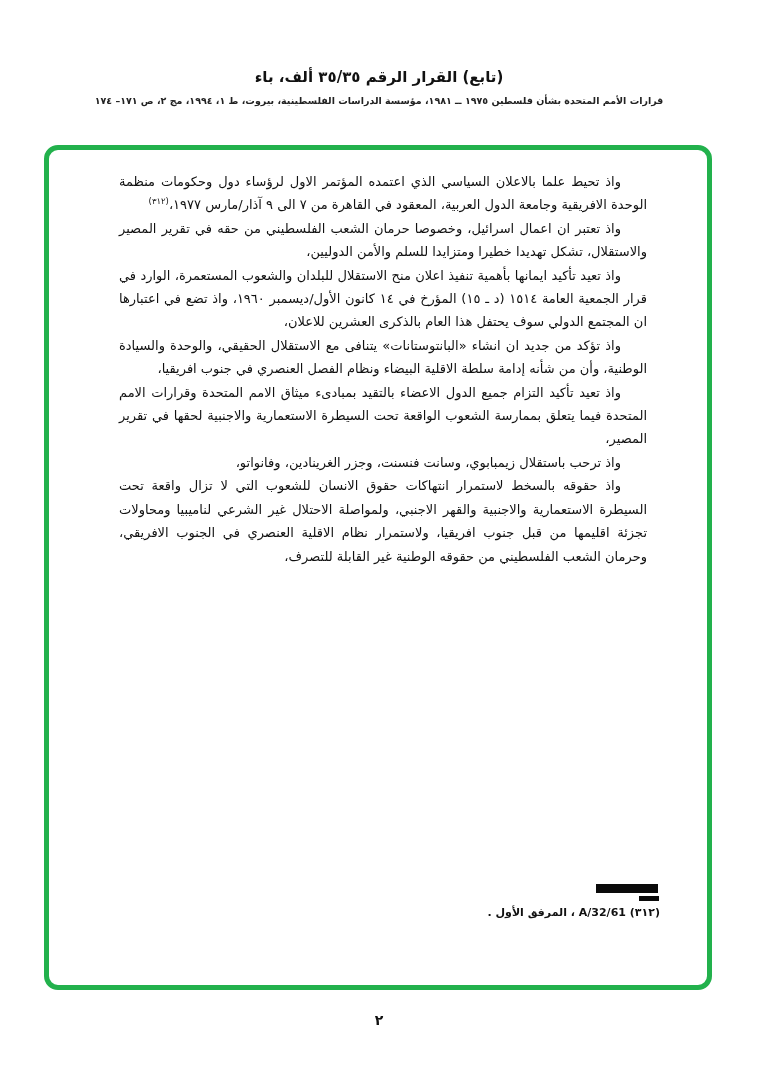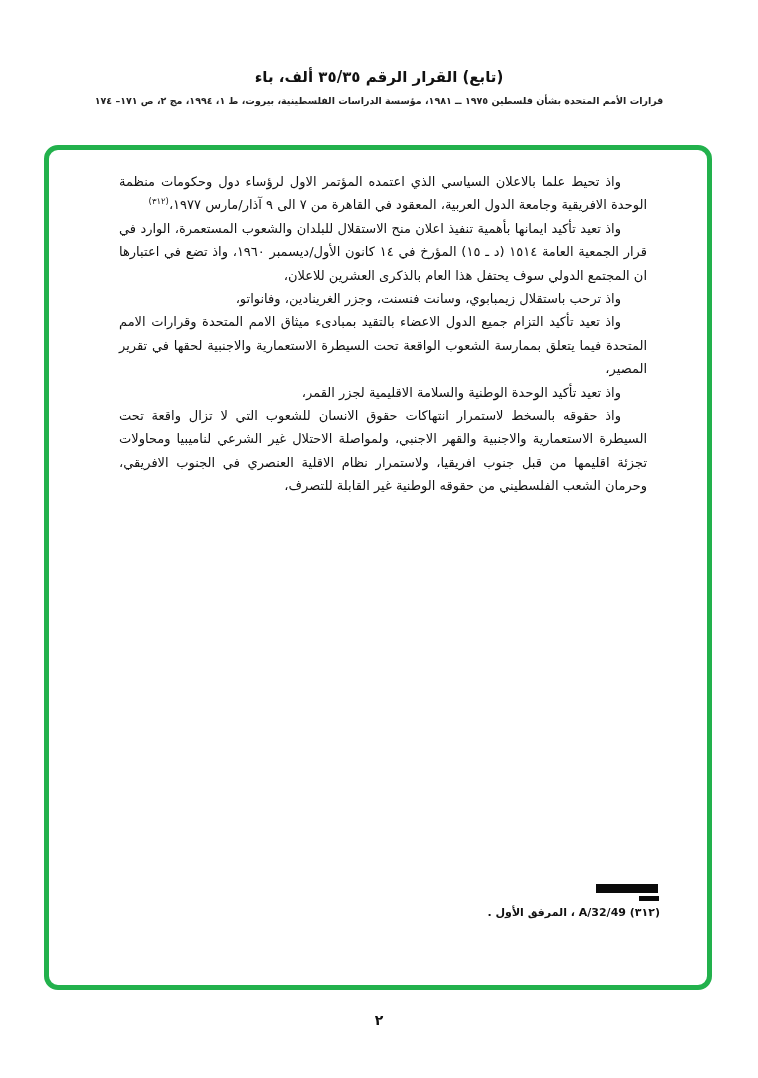--- a/index.html
+++ b/index.html
@@ -102,28 +102,29 @@
 <div class="page">
 
   <header class="header">
     <div class="title">(تابع) القرار الرقم ٣٥/٣٥ ألف، باء</div>
     <div class="source">قرارات الأمم المتحدة بشأن فلسطين ١٩٧٥ ــ ١٩٨١، مؤسسة الدراسات الفلسطينية، بيروت، ط ١، ١٩٩٤، مج ٢، ص ١٧١– ١٧٤</div>
   </header>
 
   <div class="green-box" style="border-color: rgb(34, 177, 76);">
     <div class="content" id="paragraphs">
         <p><b>واذ تحيط علما </b>بالاعلان السياسي الذي اعتمده المؤتمر الاول لرؤساء دول وحكومات منظمة الوحدة الافريقية وجامعة الدول العربية، المعقود في القاهرة من ٧ الى ٩ آذار/مارس ١٩٧٧،<sup>(٣١٢)</sup></p>
+        <p><b>واذ تعتبر </b>ان اعمال اسرائيل، وخصوصا حرمان الشعب الفلسطيني من حقه في تقرير المصير والاستقلال، تشكل تهديدا خطيرا ومتزايدا للسلم والأمن الدوليين،</p>
         <p><b>واذ تعيد تأكيد </b>ايمانها بأهمية تنفيذ اعلان منح الاستقلال للبلدان والشعوب المستعمرة، الوارد في قرار الجمعية العامة ١٥١٤ (د ـ ١٥) المؤرخ في ١٤ كانون الأول/ديسمبر ١٩٦٠، واذ تضع في اعتبارها ان المجتمع الدولي سوف يحتفل هذا العام بالذكرى العشرين للاعلان،</p>
+        <p><b>واذ تؤكد من جديد </b>ان انشاء «البانتوستانات» يتنافى مع الاستقلال الحقيقي، والوحدة والسيادة الوطنية، وأن من شأنه إدامة سلطة الاقلية البيضاء ونظام الفصل العنصري في جنوب افريقيا،</p>
+        <p><b>واذ تعيد تأكيد </b>التزام جميع الدول الاعضاء بالتقيد بمبادىء ميثاق الامم المتحدة وقرارات الامم المتحدة فيما يتعلق بممارسة الشعوب الواقعة تحت السيطرة الاستعمارية والاجنبية لحقها في تقرير المصير،</p>
         <p><b>واذ ترحب </b>باستقلال زيمبابوي، وسانت فنسنت، وجزر الغرينادين، وفانواتو،</p>
-        <p><b>واذ تعيد تأكيد </b>التزام جميع الدول الاعضاء بالتقيد بمبادىء ميثاق الامم المتحدة وقرارات الامم المتحدة فيما يتعلق بممارسة الشعوب الواقعة تحت السيطرة الاستعمارية والاجنبية لحقها في تقرير المصير،</p>
-        <p><b>واذ تعيد تأكيد </b>الوحدة الوطنية والسلامة الاقليمية لجزر القمر،</p>
         <p><b>واذ حقوقه بالسخط </b>لاستمرار انتهاكات حقوق الانسان للشعوب التي لا تزال واقعة تحت السيطرة الاستعمارية والاجنبية والقهر الاجنبي، ولمواصلة الاحتلال غير الشرعي لناميبيا ومحاولات تجزئة اقليمها من قبل جنوب افريقيا، ولاستمرار نظام الاقلية العنصري في الجنوب الافريقي، وحرمان الشعب الفلسطيني من حقوقه الوطنية غير القابلة للتصرف،</p>
       </div>
   </div>
 
   <div class="artifact-bar bar-1"></div>
   <div class="artifact-bar bar-2"></div>
 
-  <div class="footnote">(٣١٢) A/32/49 ، المرفق الأول .</div>
+  <div class="footnote">(٣١٢) A/32/61 ، المرفق الأول .</div>
 
   <div class="page-number">٢</div>
 
 </div>
 
 </body></html>

